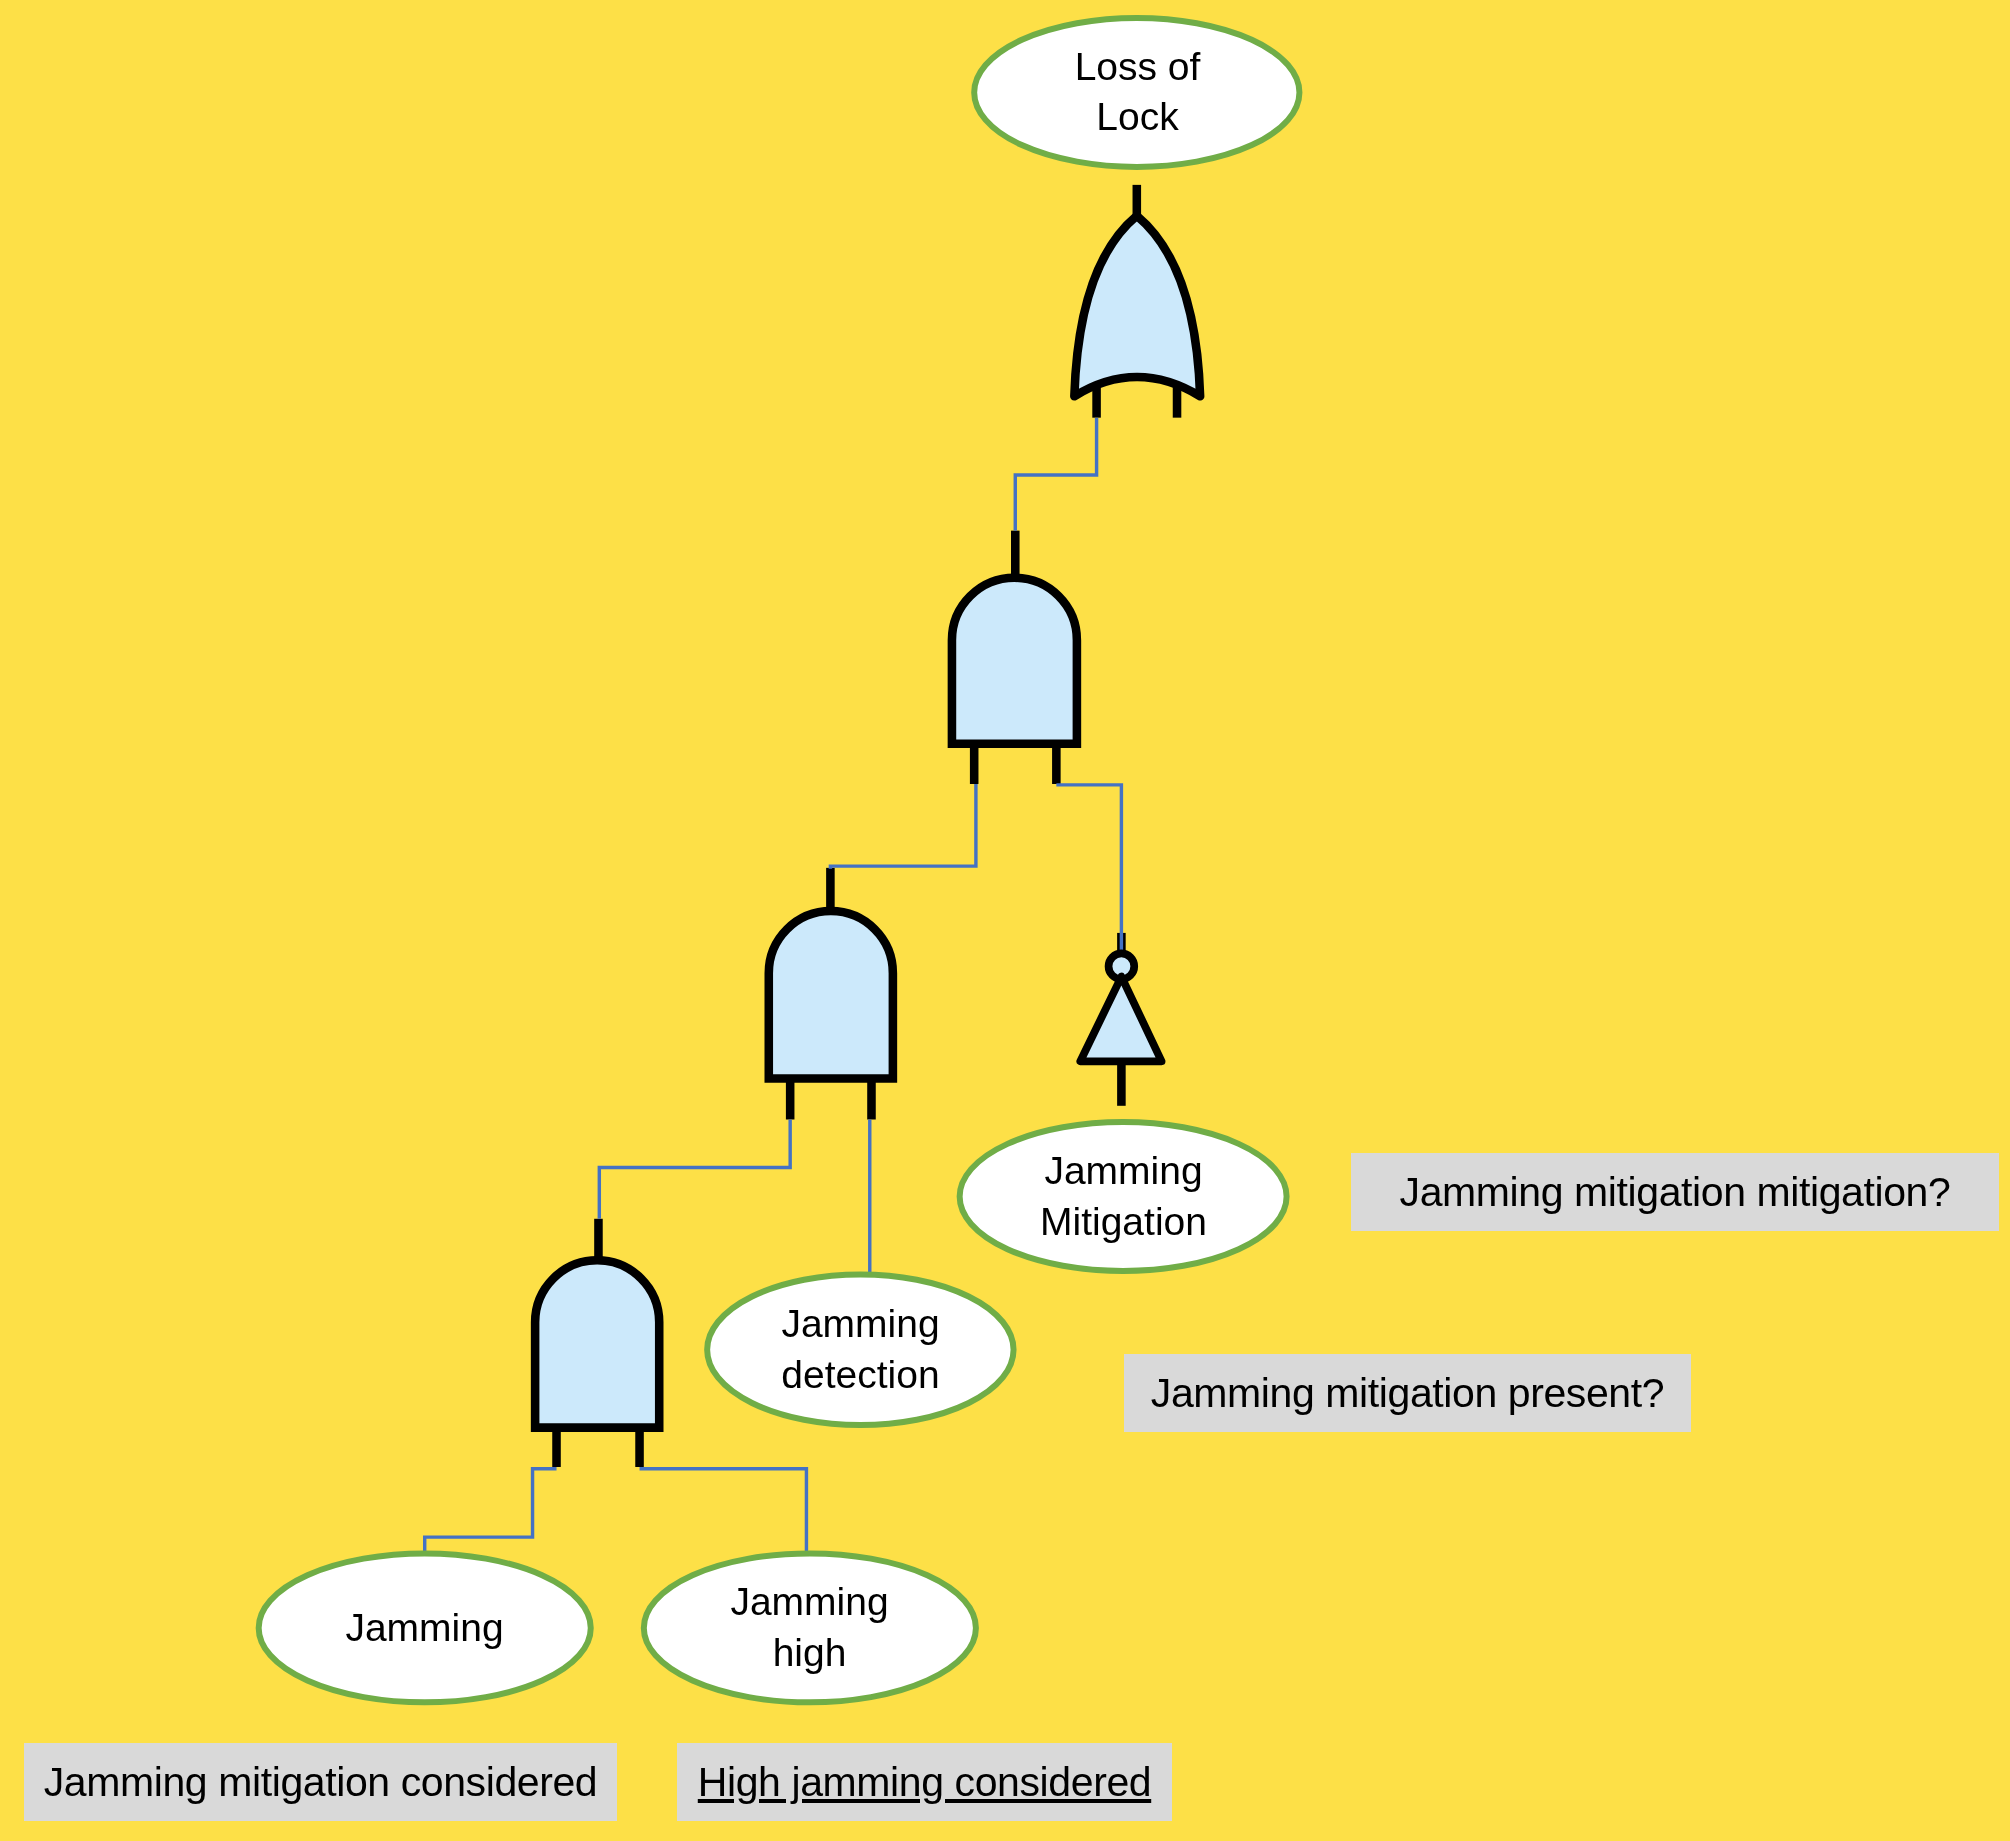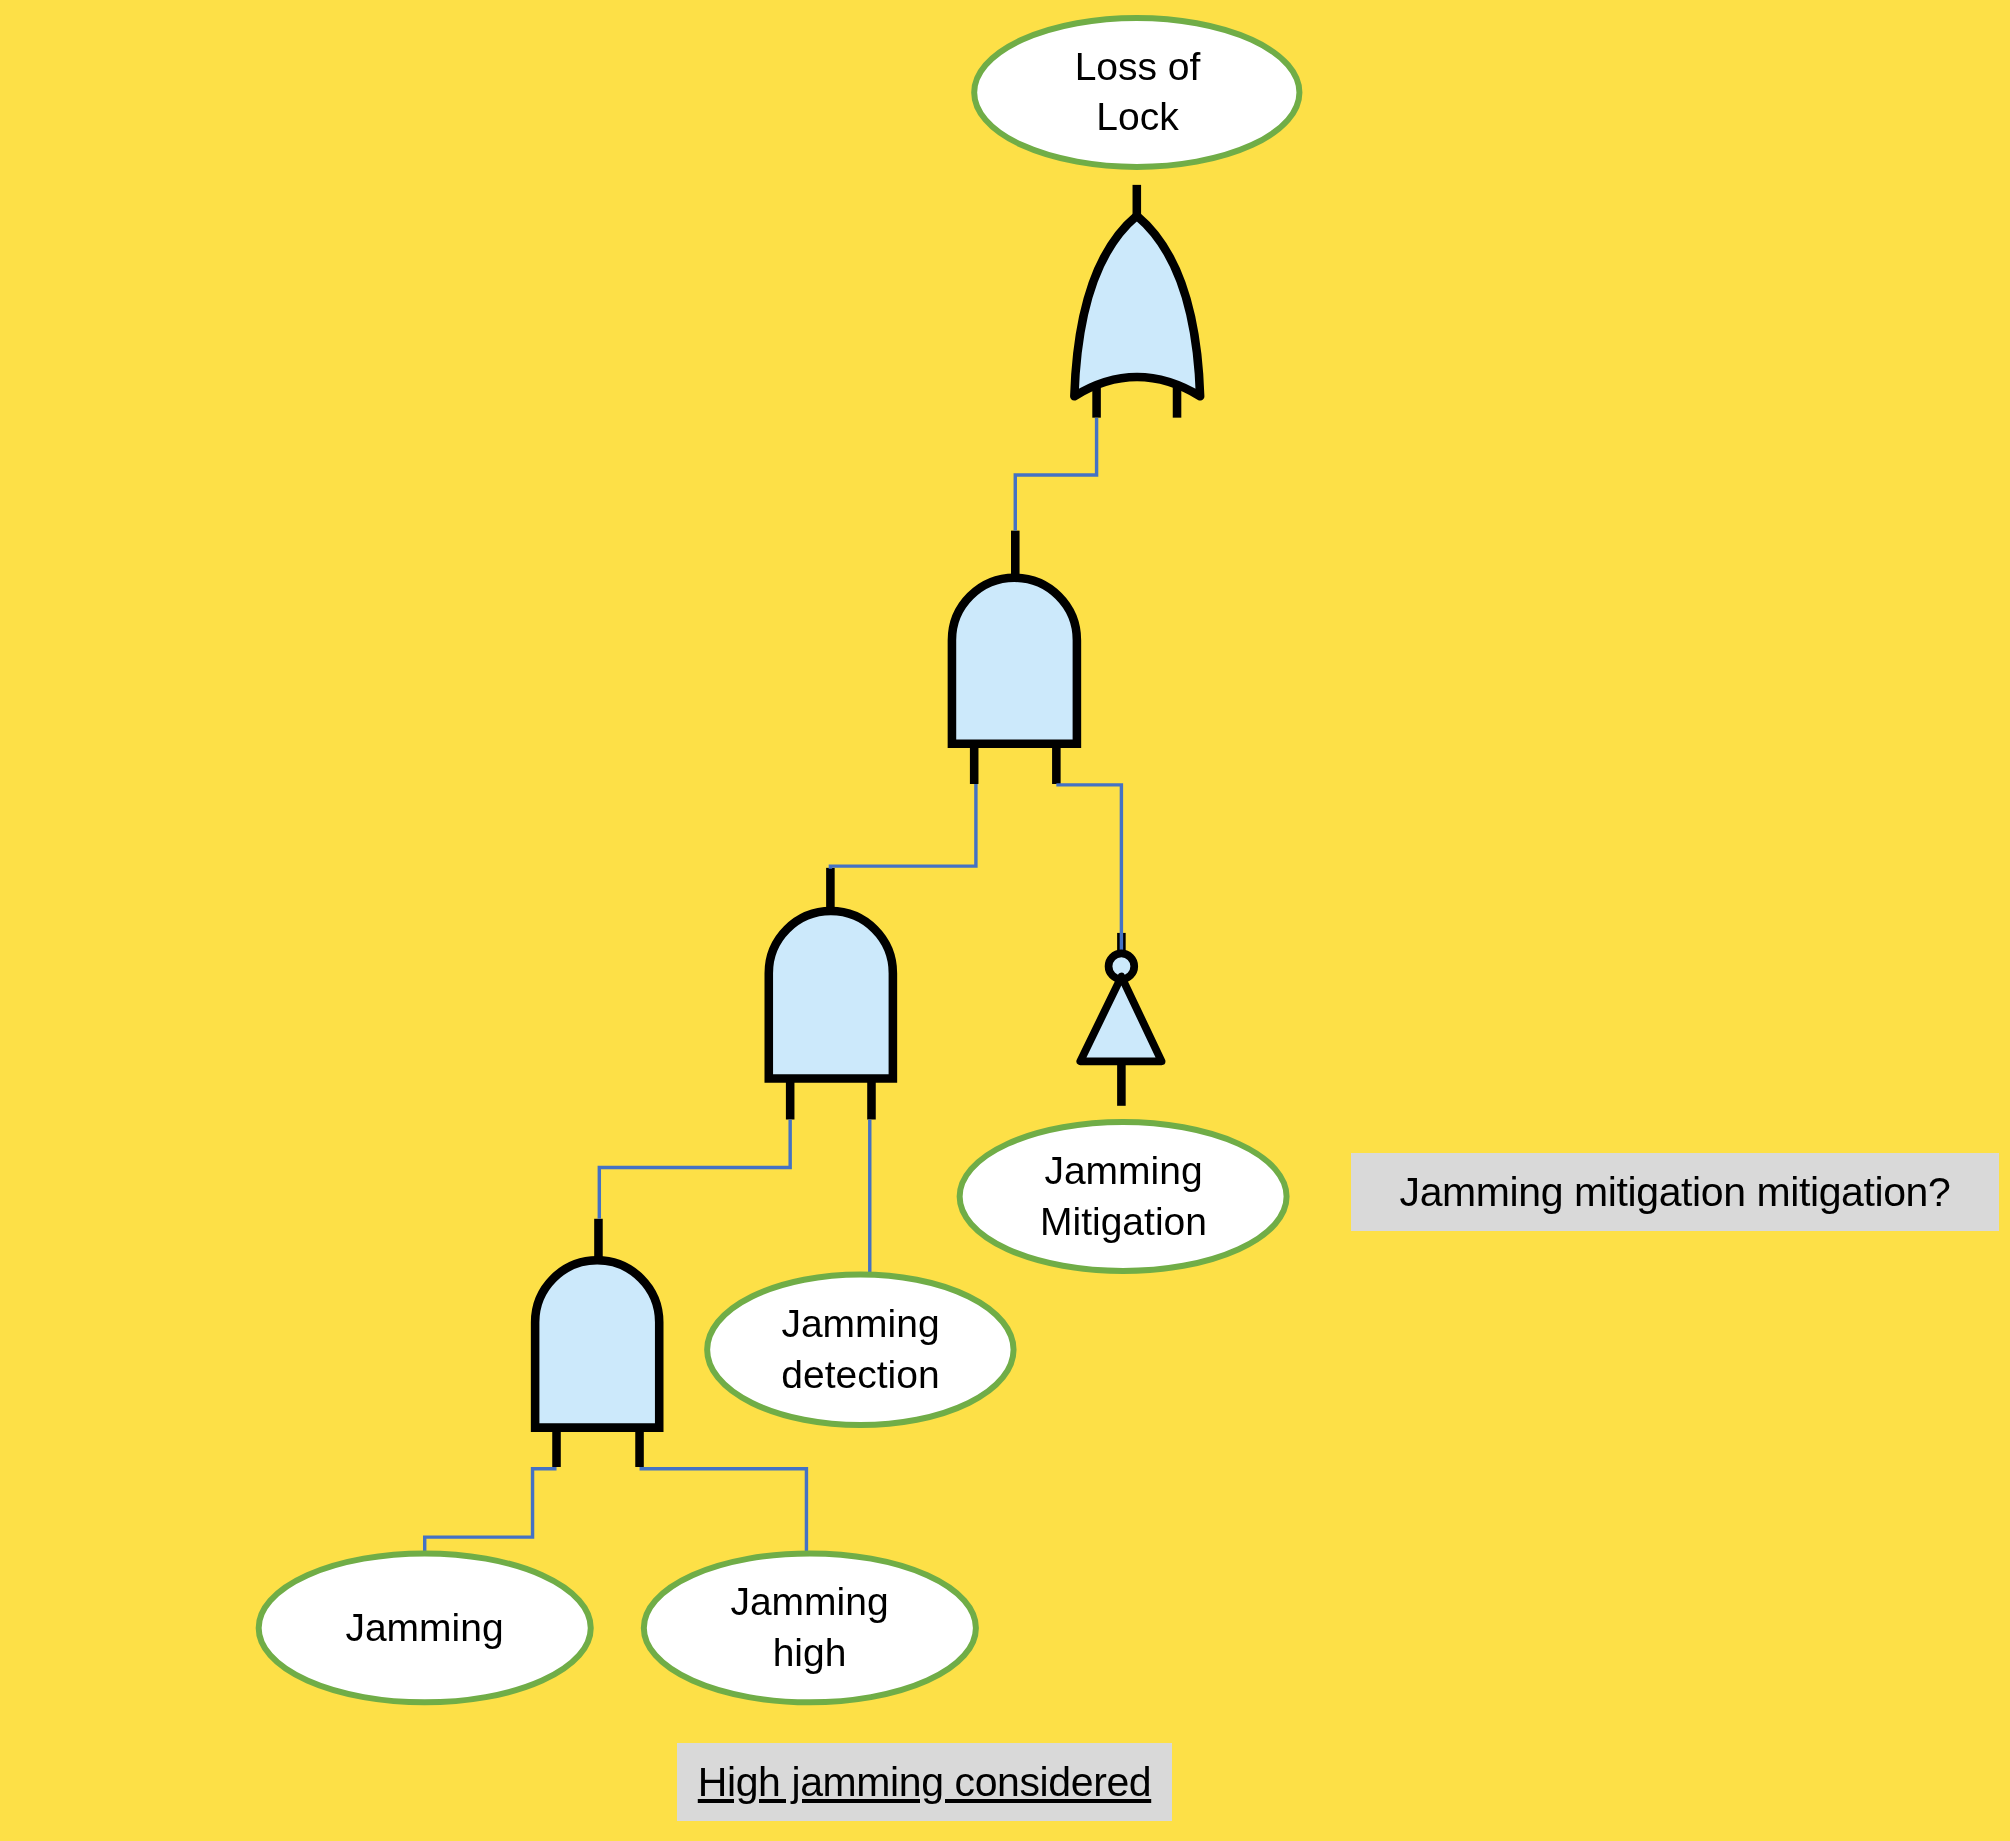--- a/index.html
+++ b/index.html
@@ -104,18 +104,20 @@
   <div class="node-label" style="left:702px; top:1279px; width:317px; height:142px;">Jamming
 detection</div>
 
   <div class="node-label" style="left:266px; top:1557px; width:317px; height:142px;">Jamming</div>
 
   <div class="node-label" style="left:651px; top:1557px; width:317px; height:142px;">Jamming
 high</div>
 
   <div class="annotation" style="left:1351px; top:1153px; width:648px; height:78px;">Jamming mitigation mitigation?</div>
 
+  <div class="annotation" style="left:1124px; top:1354px; width:567px; height:78px;">Jamming mitigation present?</div>
 
+  <div class="annotation" style="left:24px; top:1743px; width:593px; height:78px;">Jamming mitigation considered</div>
 
   <div class="annotation" style="left:677px; top:1743px; width:495px; height:78px;text-decoration:underline;">High jamming considered</div>
 
 </div>
 
 
 </body></html>

